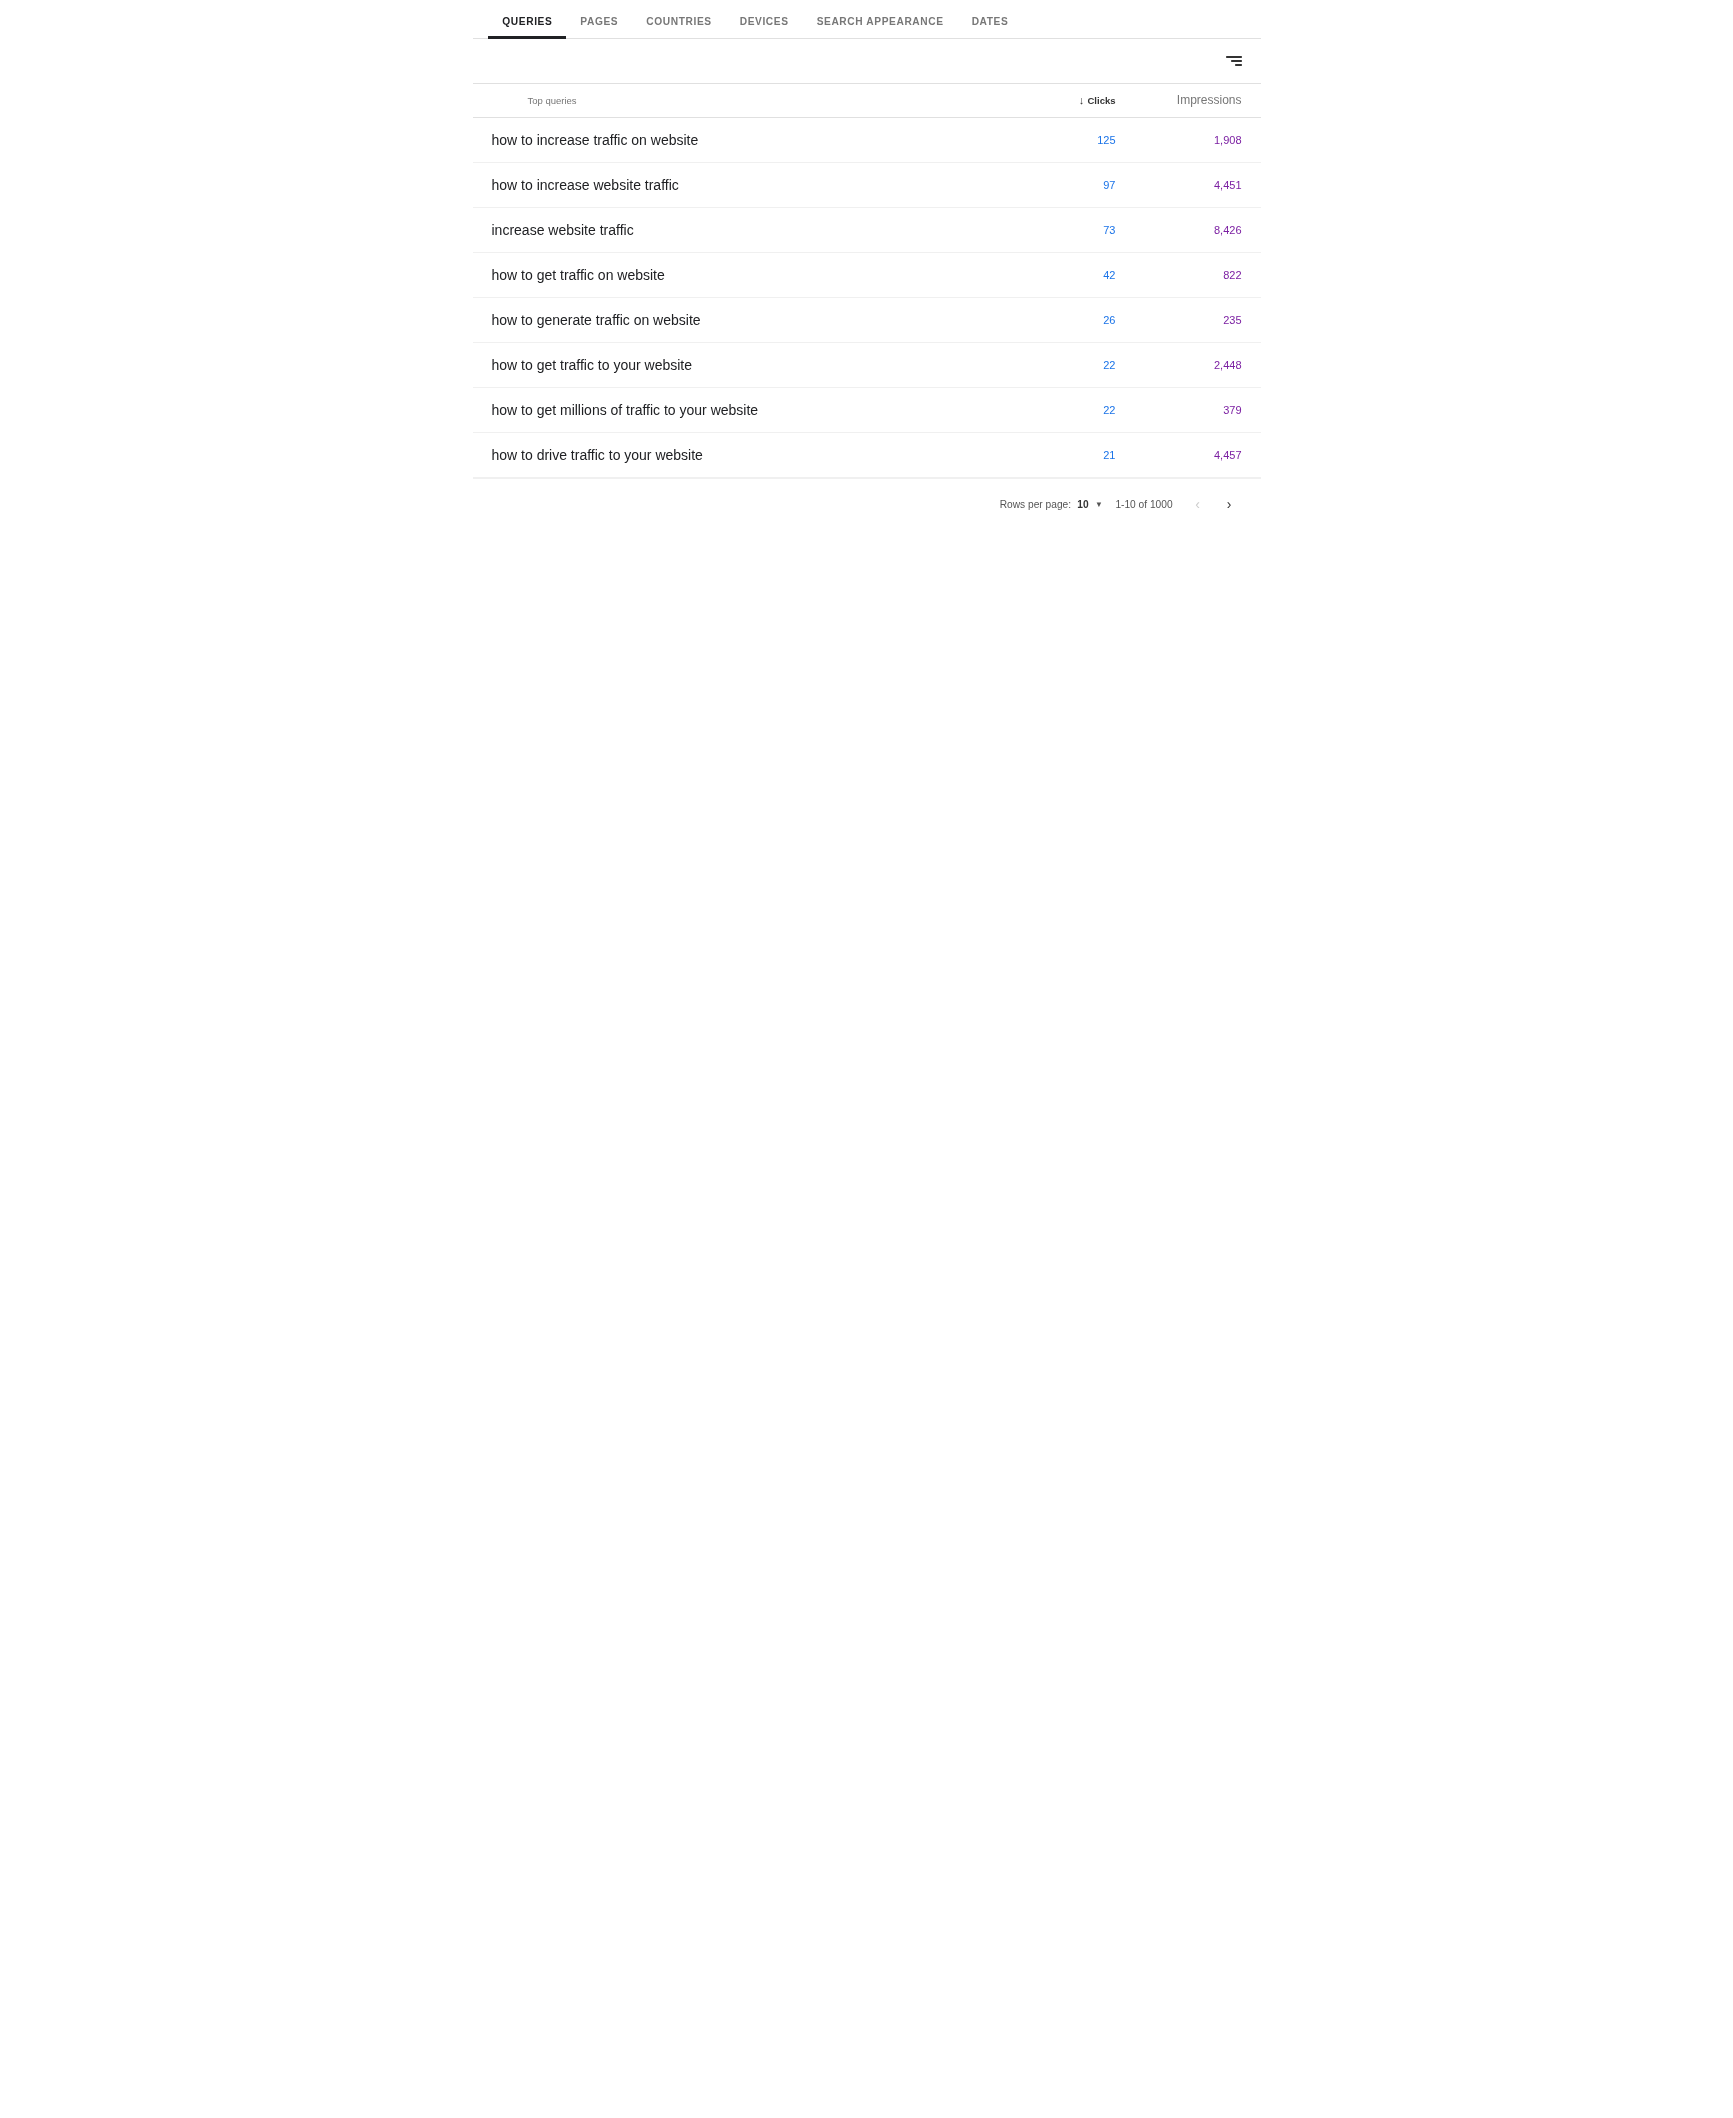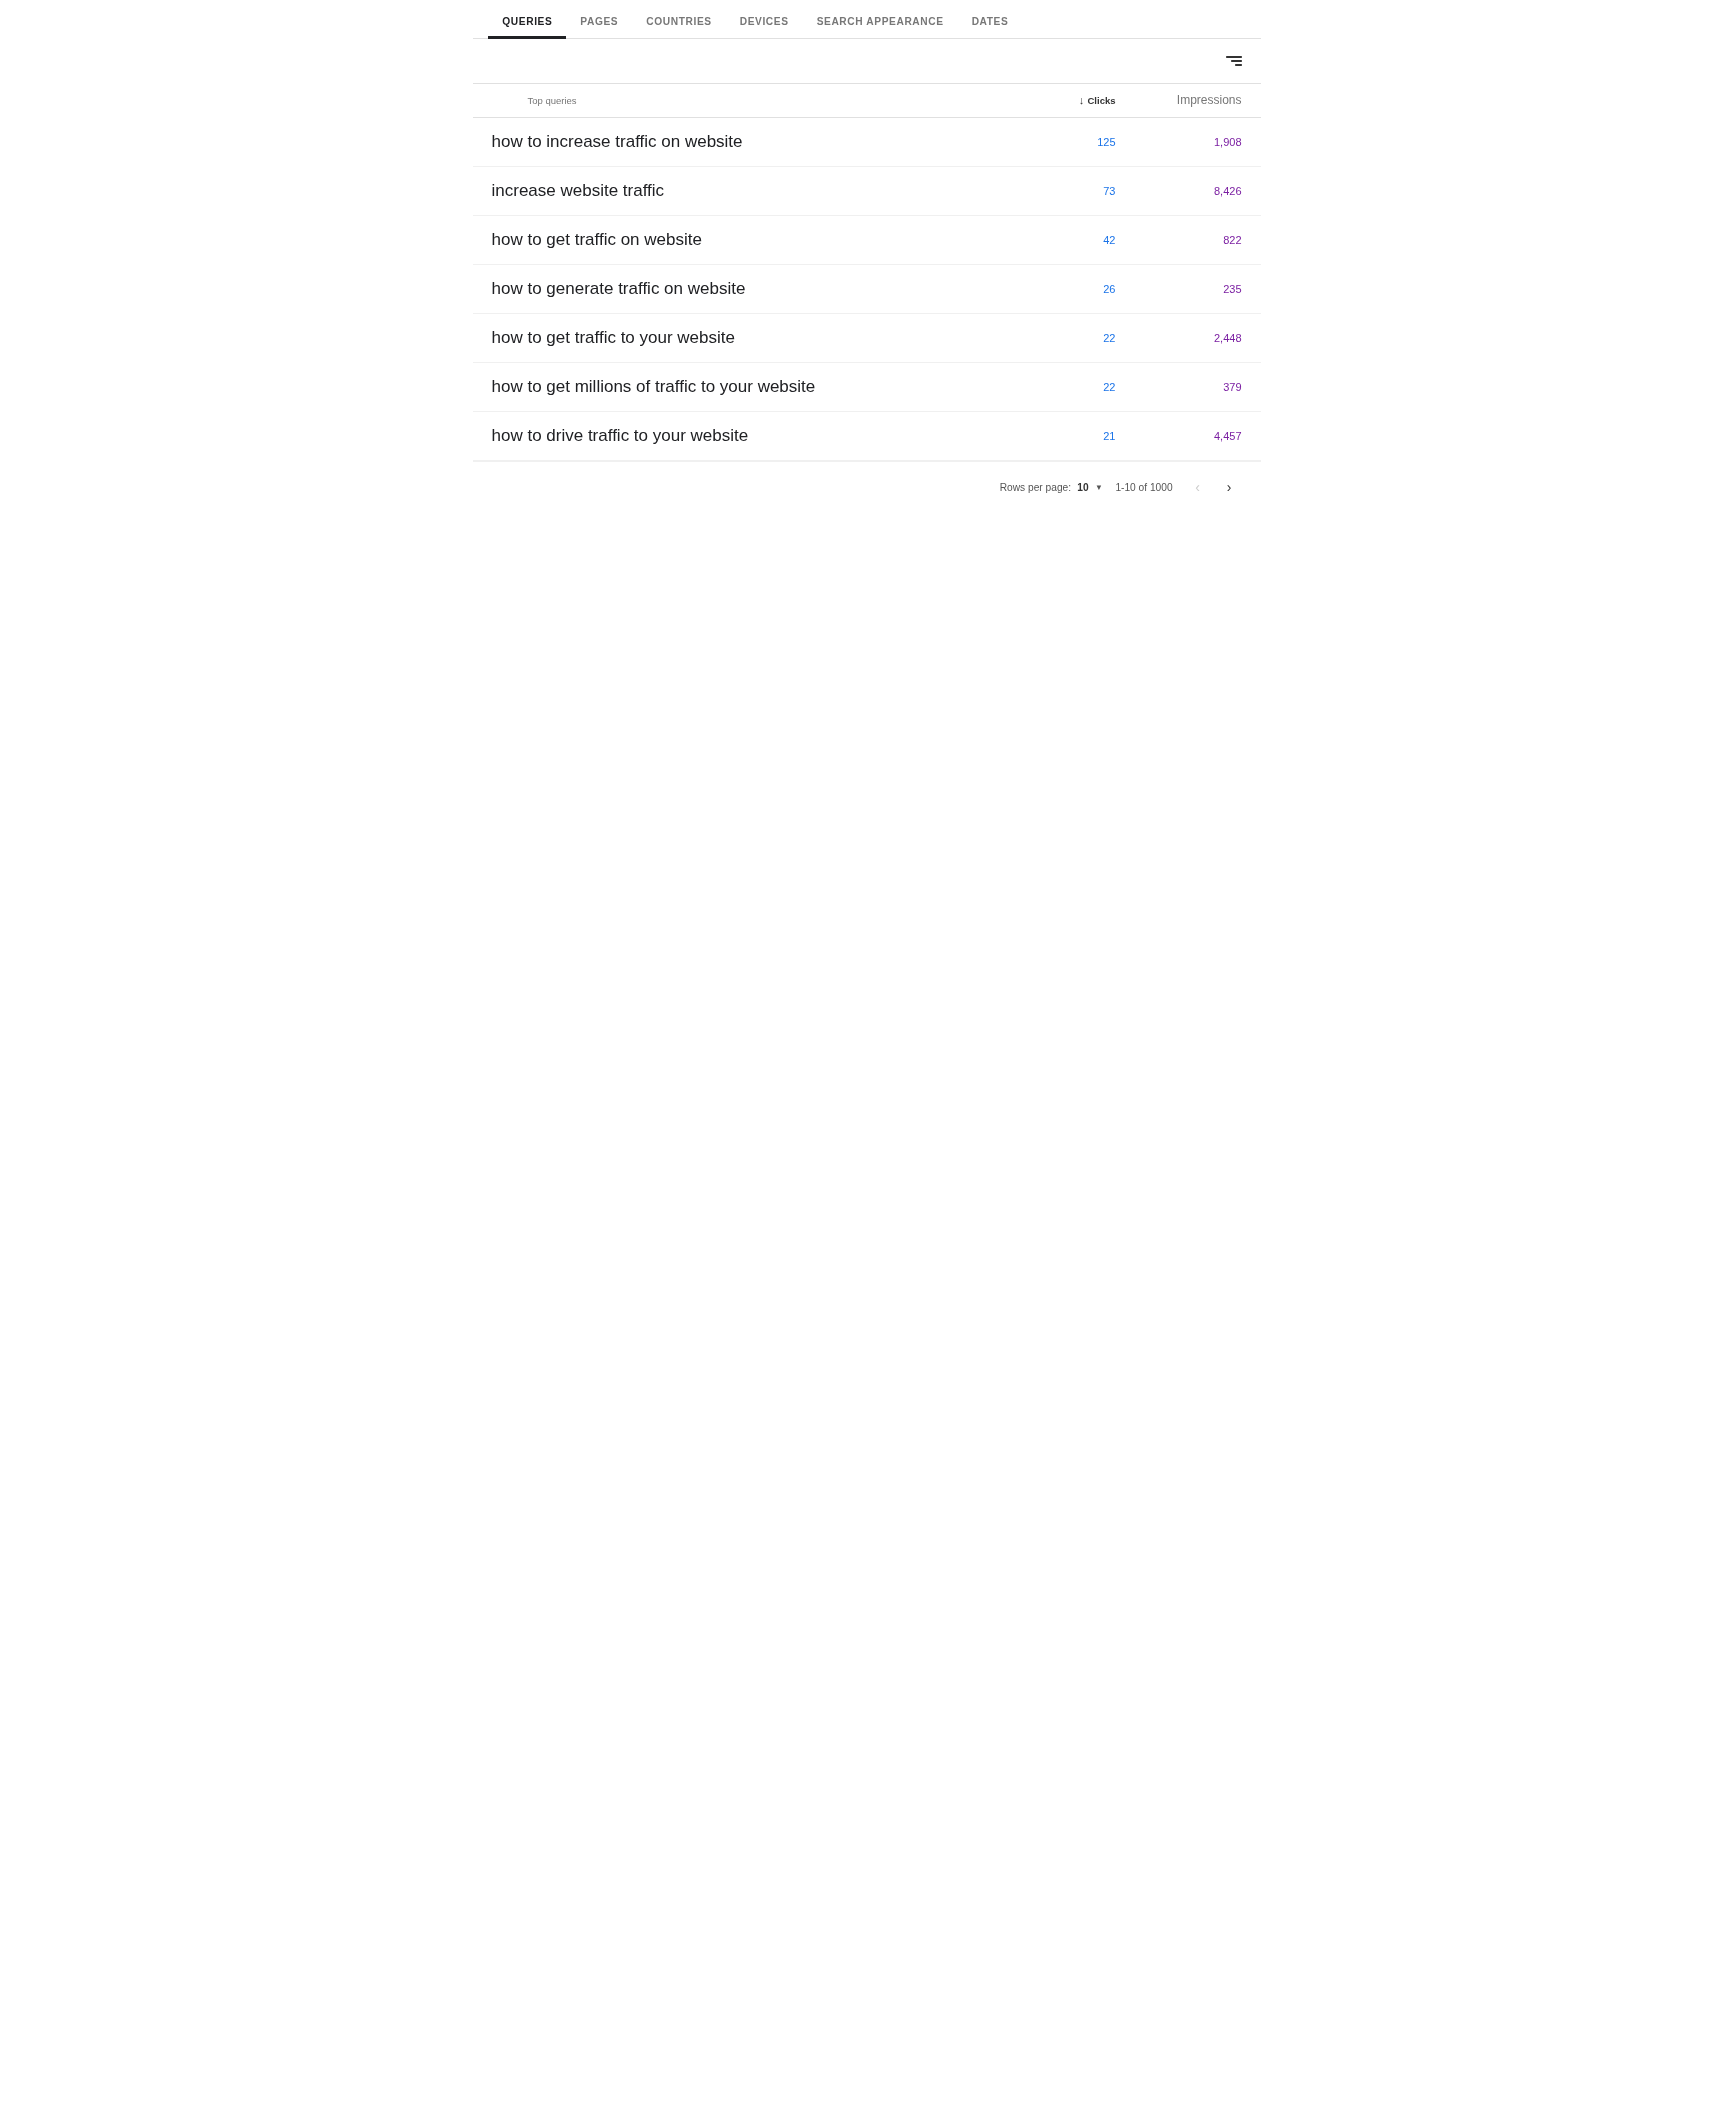--- a/index.html
+++ b/index.html
@@ -134,21 +134,21 @@
 
     .table-row {
       display: flex;
       align-items: center;
       padding: 14px 19px;
       border-bottom: 0.8px solid #f0f0f0;
     }
 
     .row-query {
       flex: 1;
-      font-size: 17px;
+      font-size: 14px;
       color: #202124;
     }
 
     .row-clicks {
       width: 126px;
       text-align: right;
       font-size: 11px;
       color: #1a73e8;
       font-weight: 400;
     }
@@ -266,20 +266,25 @@
       <span>Impressions</span>
     </div>
   </div>
 
   <div class="table-row">
     <div class="row-query">how to increase traffic on website</div>
     <div class="row-clicks">125</div>
     <div class="row-impressions">1,908</div>
   </div>
   <div class="table-row">
+    <div class="row-query">how to increase website traffic</div>
+    <div class="row-clicks">97</div>
+    <div class="row-impressions">4,451</div>
+  </div>
+  <div class="table-row">
     <div class="row-query">increase website traffic</div>
     <div class="row-clicks">73</div>
     <div class="row-impressions">8,426</div>
   </div>
   <div class="table-row">
     <div class="row-query">how to get traffic on website</div>
     <div class="row-clicks">42</div>
     <div class="row-impressions">822</div>
   </div>
   <div class="table-row">

